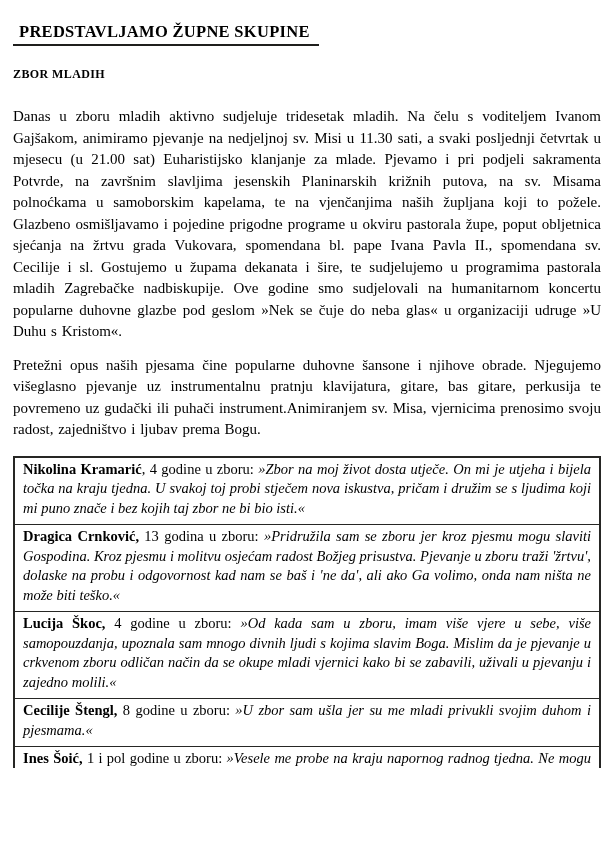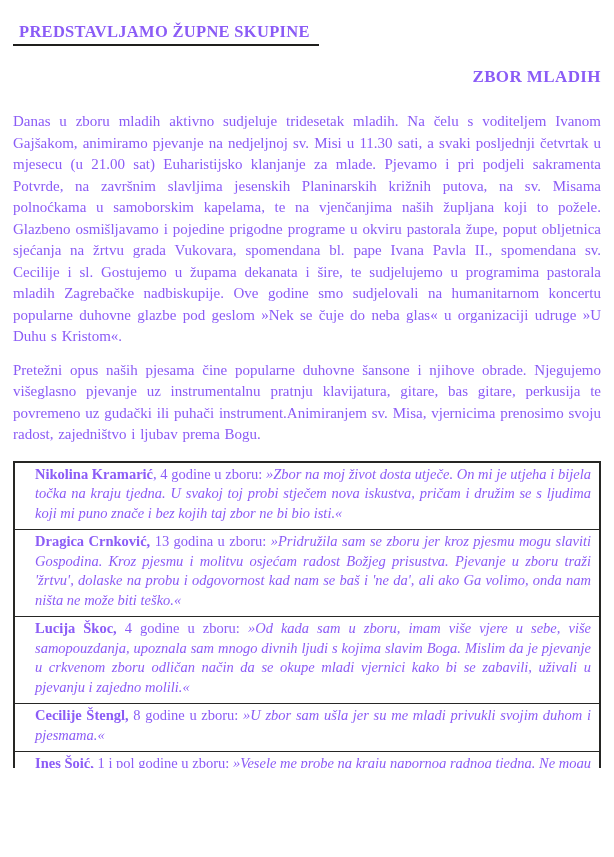--- a/index.html
+++ b/index.html
@@ -6,37 +6,37 @@
     margin: 0;
     padding: 0;
     background: #ffffff;
   }
   .page {
     position: relative;
     width: 614px;
     height: 768px;
     box-sizing: border-box;
     background: #ffffff;
-    color: #8b5cf6;
+    color: #000000;
     font-family: "Liberation Serif", "DejaVu Serif", serif;
     padding: 22px 13px 0 13px;
     overflow: hidden;
   }
   .section-header {
     display: inline-block;
     font-size: 16.5px;
     font-weight: 700;
     letter-spacing: 0.3px;
     padding: 0 9px 2px 6px;
     border-bottom: 2px solid #1f1f1d;
     white-space: nowrap;
   }
   .doc-title {
-    text-align: right;
-    font-size: 17px;
+    text-align: left;
+    font-size: 12px;
     font-weight: 700;
     letter-spacing: 0.4px;
     margin-top: 21px;
   }
   .body-para {
     margin: 0;
     font-size: 15px;
     line-height: 21.5px;
     text-align: justify;
     word-spacing: 1px;
@@ -54,21 +54,21 @@
     table-layout: fixed;
   }
   table.testimonials, table.testimonials td {
     border: 2px solid #262624;
   }
   table.testimonials td {
     border-left-width: 2px;
     border-right-width: 2px;
     border-top-width: 1px;
     border-bottom-width: 1px;
-    padding: 2px 8px 6px 20px;
+    padding: 2px 8px 6px 8px;
     font-size: 14.5px;
     line-height: 19.5px;
     text-align: justify;
     vertical-align: top;
   }
   .member-name {
     font-weight: 700;
   }
   .quote {
     font-style: italic;

